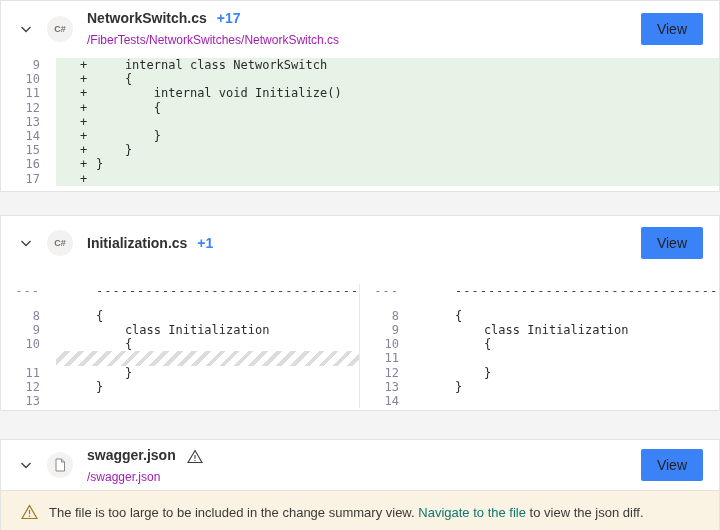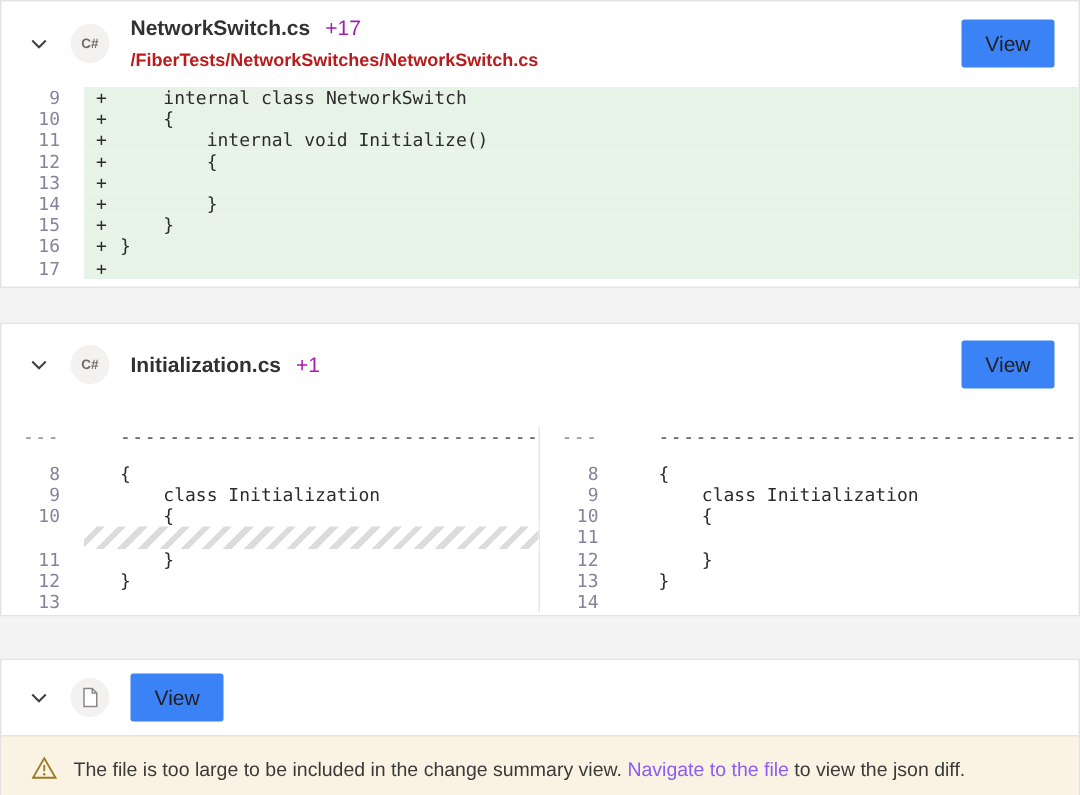--- a/index.html
+++ b/index.html
@@ -35,44 +35,44 @@
     background:#f3f2f1;color:#6e6e6e;
     font-size:9px;font-weight:bold;
     display:flex;align-items:center;justify-content:center;
     margin:0 14px 0 8px;
   }
   .file-info{flex:1 1 auto;min-width:0;}
   .file-title-row{
     display:flex;align-items:flex-end;gap:10px;
     font-size:14px;font-weight:700;color:#323130;line-height:17px;
   }
-  .change-count{color:#a21caf;font-weight:400;}
+  .change-count{color:#3b82f6;font-weight:700;}
   .warn-inline{display:flex;align-items:center;margin-left:1px;}
-  .file-path{font-size:12px;color:#b91c1c;margin-top:6px;line-height:14px;font-weight:bold;}
+  .file-path{font-size:12px;color:#a21caf;margin-top:6px;line-height:14px;}
   .view-btn{
     flex:0 0 auto;
     background:#3b82f6;border:none;border-radius:2px;
     padding:8px 16px;font-size:14px;color:#201f1e;
     font-family:"Liberation Sans", sans-serif;
     cursor:pointer;
   }
 
   
   .diff-block{
     font-family:"DejaVu Sans Mono","Liberation Mono",monospace;
     font-size:12px;
     padding:2px 0 5px 0;
   }
   .code-row{display:flex;height:14.2px;line-height:14.2px;white-space:pre;}
   .code-row.spacer-row{height:11px;}
   .gutter{
     width:55px;flex:0 0 auto;box-sizing:border-box;
     padding-right:16px;text-align:right;color:#84849c;
   }
-  .code-cell{flex:1 1 auto;padding-left:8px;color:#2b2b2b;min-width:0;overflow:hidden;}
+  .code-cell{flex:1 1 auto;padding-left:24px;color:#2b2b2b;min-width:0;overflow:hidden;}
   .code-cell.added{background:#e8f3e8;}
   .code-cell.separator .code-text{color:#4a4a4a;letter-spacing:1px;}
   .gutter.separator{letter-spacing:1px;}
   .code-cell.hatch{
     background:repeating-linear-gradient(135deg,#ffffff 0px,#ffffff 6px,#dcdcdc 6px,#dcdcdc 10px);
   }
   .marker{display:inline-block;width:16px;}
 
   .split{display:flex;padding-top:13px;padding-bottom:2px;}
   .split .diff-block{padding:0;}
@@ -80,21 +80,21 @@
   .pane.left{border-right:1px solid #e8e8e8;}
 
   
   .warning-banner{
     display:flex;align-items:center;gap:11px;
     height:42px;padding:0 16px 0 20px;
     background:#faf2e3;
     border-top:1px solid #e9e2d2;
     font-size:13px;color:#3b3a39;
   }
-  .warning-banner a{color:#8b5cf6;text-decoration:none;cursor:pointer;}
+  .warning-banner a{color:#0f766e;text-decoration:none;cursor:pointer;}
   .banner-text{white-space:nowrap;}
 </style>
 </head>
 <body>
 
 <div class="card">
   <div class="file-header">
     <div class="chevron">
       <svg width="14" height="14" viewBox="0 0 14 14">
           <path d="M2.5 5 L7 9.5 L11.5 5" fill="none" stroke="#424242" stroke-width="1.4"></path>
@@ -179,20 +179,33 @@
       <svg width="14" height="14" viewBox="0 0 14 14">
           <path d="M2.5 5 L7 9.5 L11.5 5" fill="none" stroke="#424242" stroke-width="1.4"></path>
         </svg>
     </div>
     <div class="file-icon-circle">
       <svg width="12" height="14" viewBox="0 0 12 14">
           <path d="M2 1 h5.5 L10.5 4 v9 H2 z" fill="#ffffff" stroke="#8a8886" stroke-width="1"></path>
           <path d="M7.5 1 v3 h3" fill="none" stroke="#8a8886" stroke-width="1"></path>
         </svg>
     </div>
+    <div class="file-info">
+      <div class="file-title-row">
+        <span>swagger.json</span>
+        <span class="warn-inline">
+          <svg width="16" height="15" viewBox="0 0 16 15">
+              <path d="M8 1.5 L15 13.5 H1 z" fill="none" stroke="#3b3a39" stroke-width="1.1"></path>
+              <line x1="8" y1="6" x2="8" y2="9.8" stroke="#3b3a39" stroke-width="1.1"></line>
+              <circle cx="8" cy="11.6" r="0.7" fill="#3b3a39"></circle>
+            </svg>
+        </span>
+      </div>
+      <div class="file-path">/swagger.json</div>
+    </div>
     <button class="view-btn">View</button>
   </div>
   <div class="warning-banner">
     <span style="display:flex;">
       <svg width="17" height="16" viewBox="0 0 17 16">
           <path d="M8.5 1.5 L16 14.5 H1 z" fill="none" stroke="#9a7a1e" stroke-width="1.2"></path>
           <line x1="8.5" y1="6" x2="8.5" y2="10.2" stroke="#9a7a1e" stroke-width="1.2"></line>
           <circle cx="8.5" cy="12.2" r="0.8" fill="#9a7a1e"></circle>
         </svg>
     </span>

